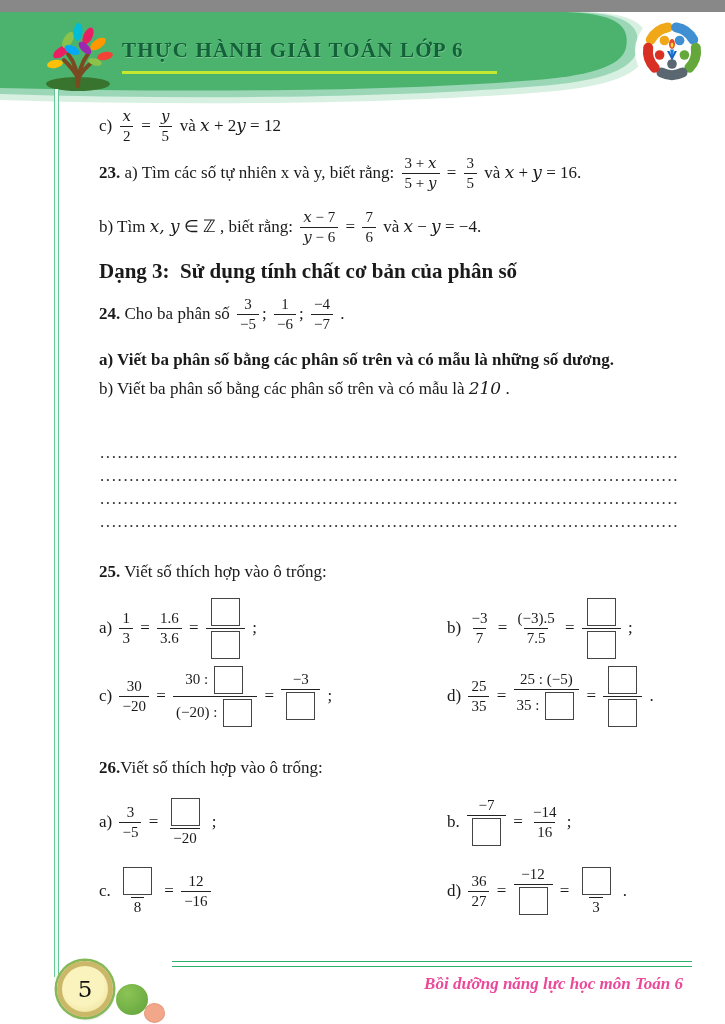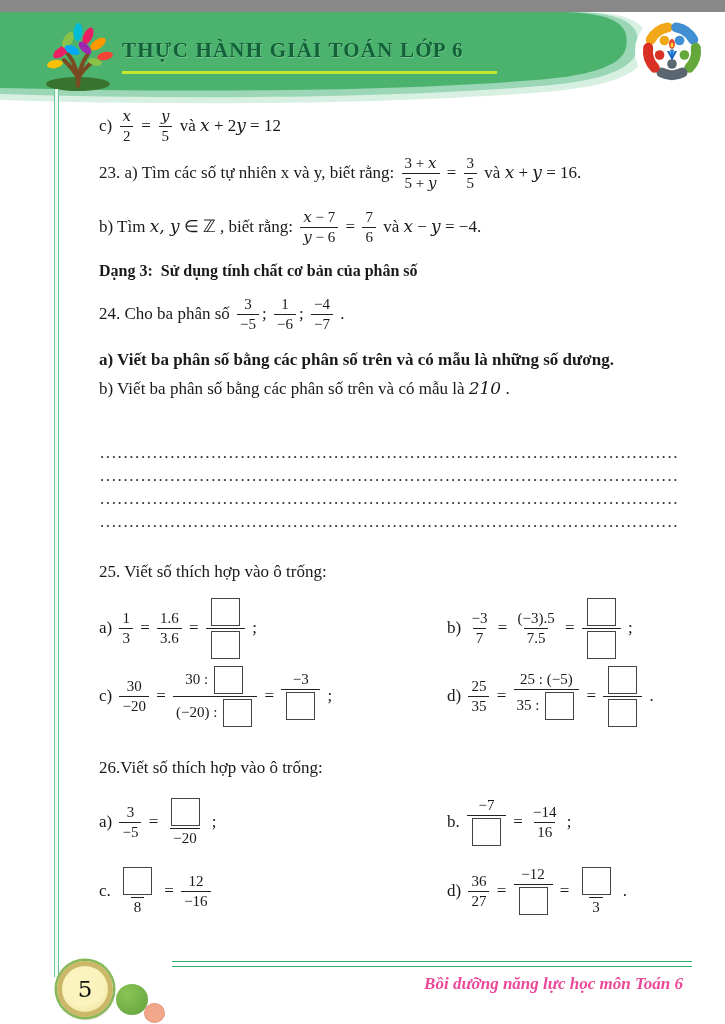--- a/index.html
+++ b/index.html
@@ -23,35 +23,35 @@
   .vrule{
     position:absolute; left:54px; top:77px; height:888px; width:3px;
     background:#eefaf3; border-left:1.4px solid #66c697; border-right:1.4px solid #66c697;
   }
   
   .mline{
     position:absolute; left:99px; display:flex; align-items:center;
     font-size:17px; line-height:1.25; white-space:nowrap;
   }
   .tk{white-space:pre;}
-  .tk-b{font-weight:normal; white-space:pre;text-align:right;}
+  .tk-b{font-weight:bold; white-space:pre;text-align:right;}
   .tk-mi{font-style:italic; font-family:"DejaVu Serif", serif; white-space:pre;}
   .frac{
     display:inline-flex; flex-direction:column; align-items:center;
     vertical-align:middle; margin:0 3px; font-size:15px; line-height:1.12;
   }
   .frac .num,.frac .den{
     display:flex; align-items:center; justify-content:center; padding:1px 3px;
   }
   .frac .den{border-top:1.4px solid #222;}
   .abox{
     display:inline-block; width:27px; height:26px; background:#fff;
     border:1.2px solid #444; margin:1px 2px;
   }
-  .heading-bold{font-weight:bold; font-size:16px;}
+  .heading-bold{font-weight:bold; font-size:21px;}
   .answer-label{
     position:absolute; left:99px; top:402px; width:578px; text-align:center;
     font-style:italic; font-size:18px; color:#222;
   }
   .dots{
     position:absolute; left:100px; width:578px; height:20px; overflow:hidden;
     font-size:17px; letter-spacing:1.6px; color:#333; white-space:nowrap;
   }
   
   .footer-rule{

